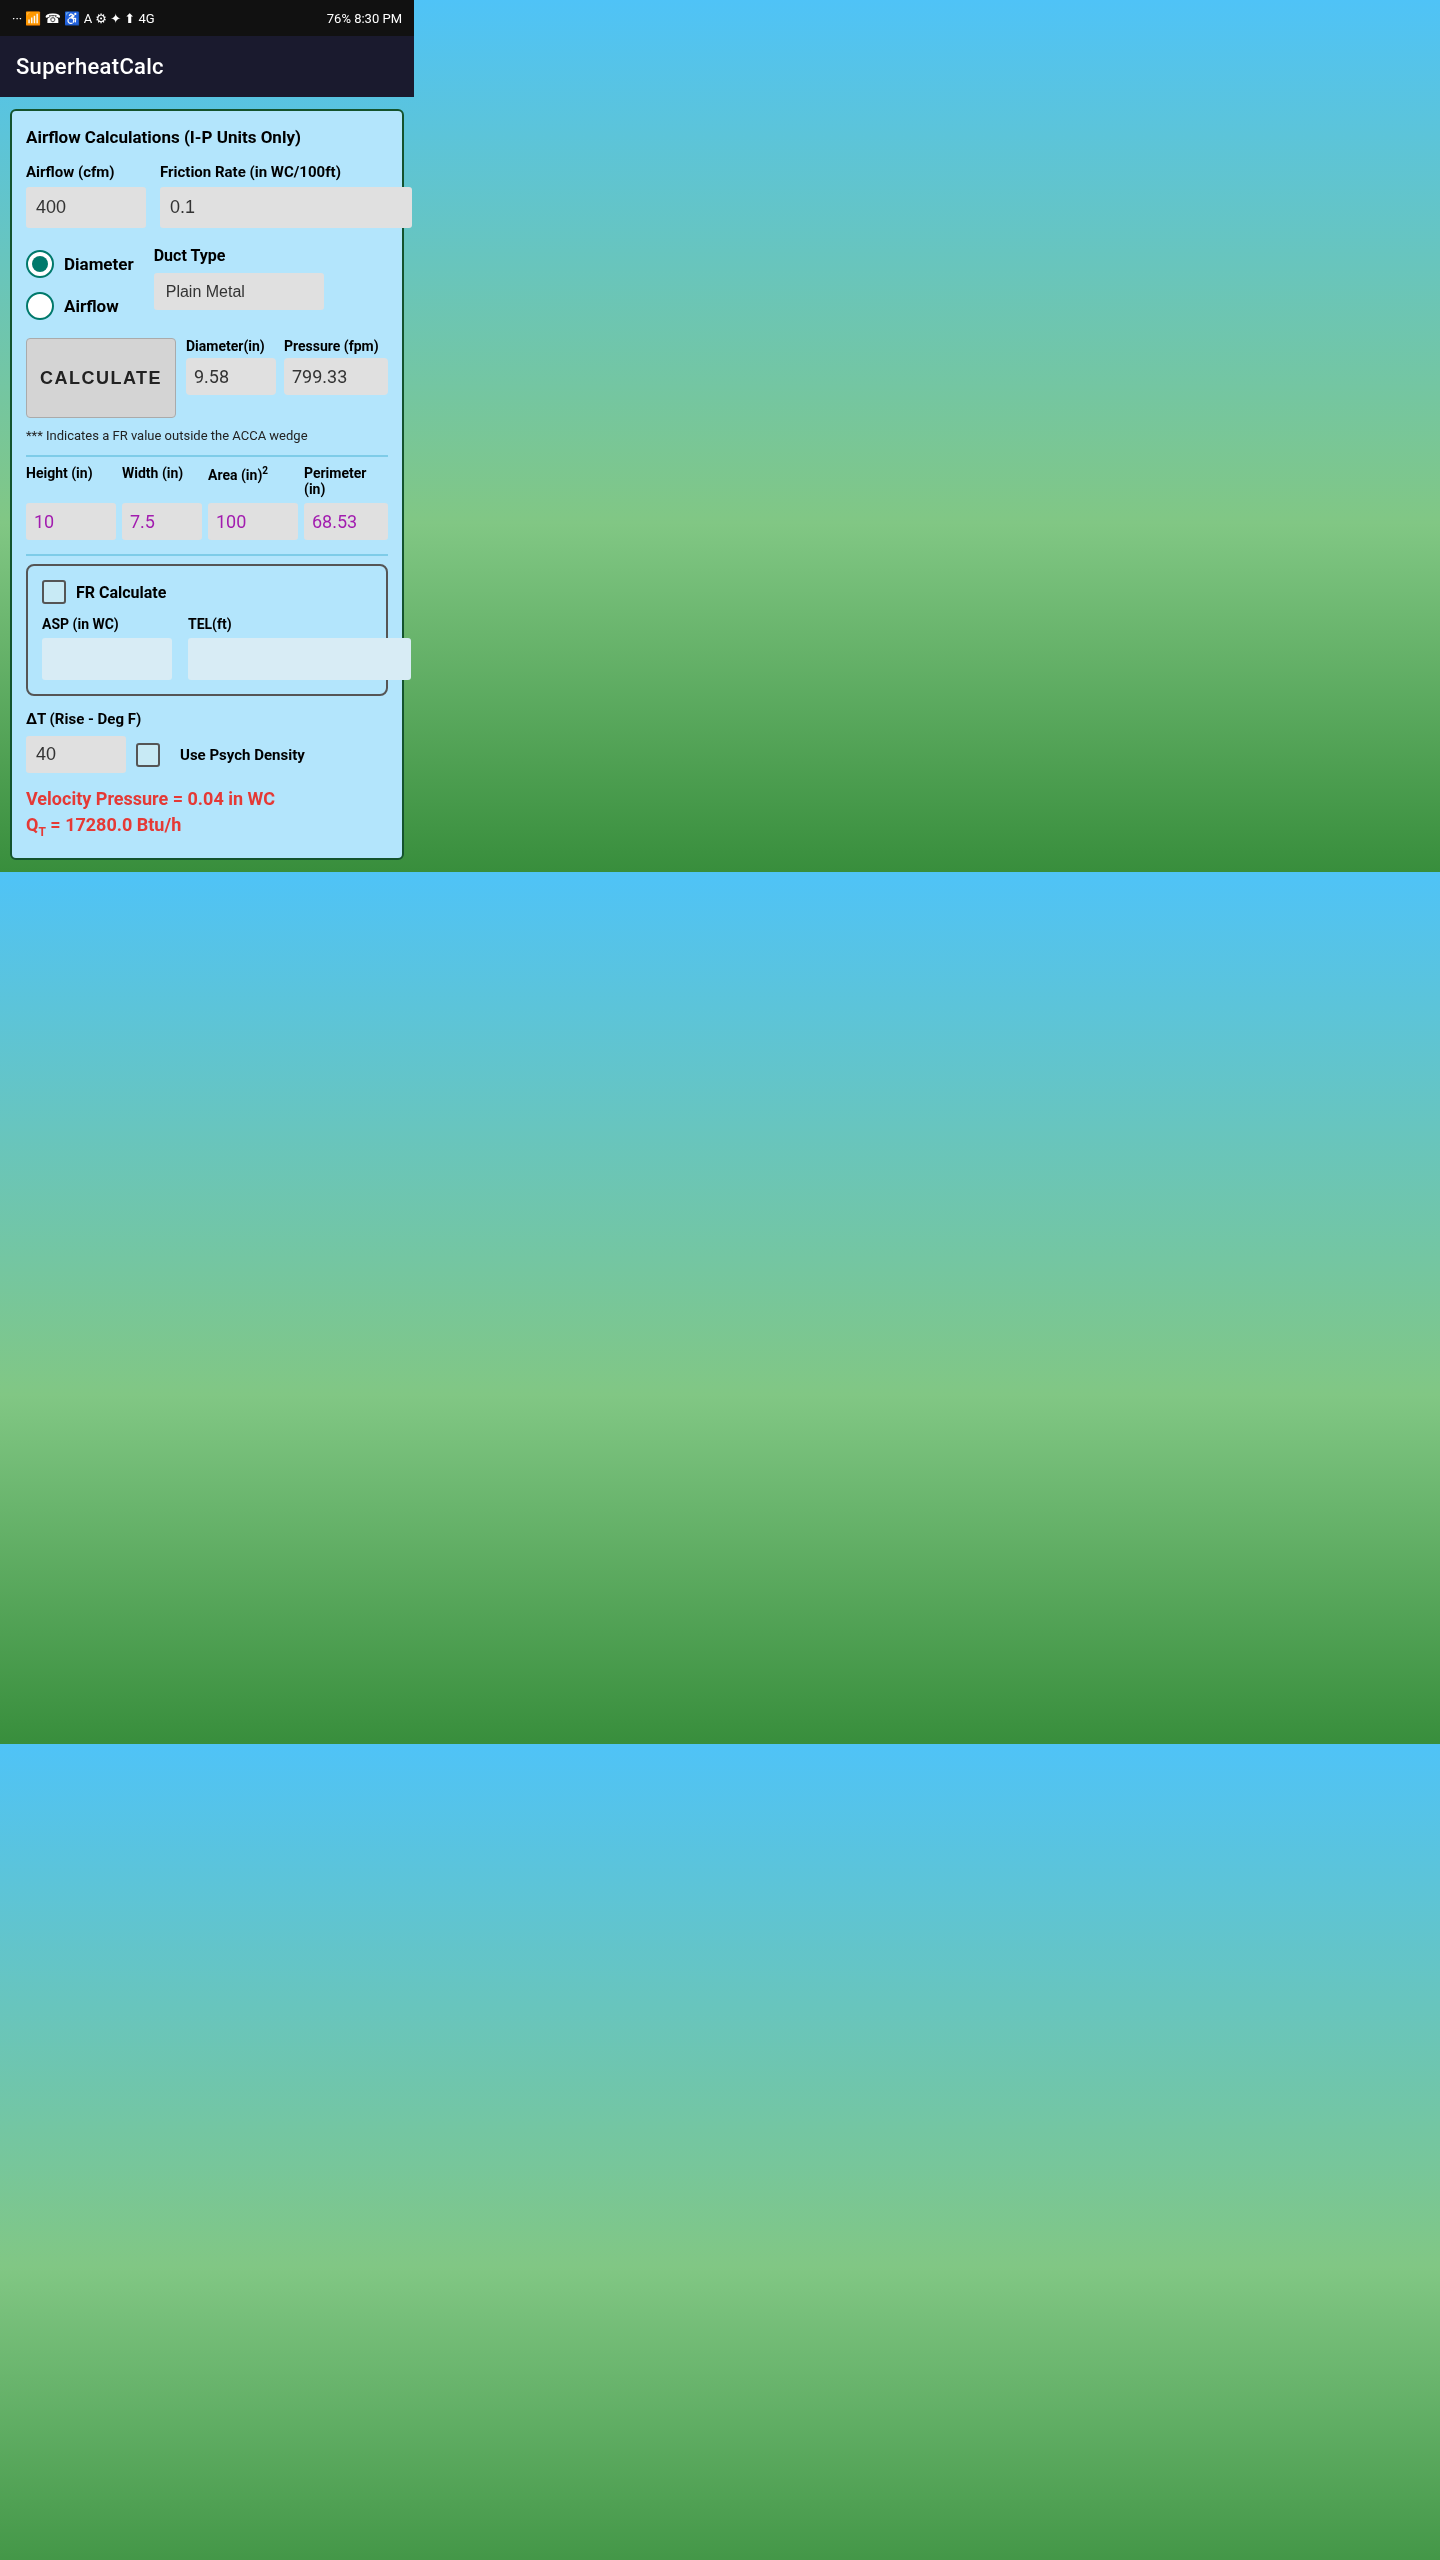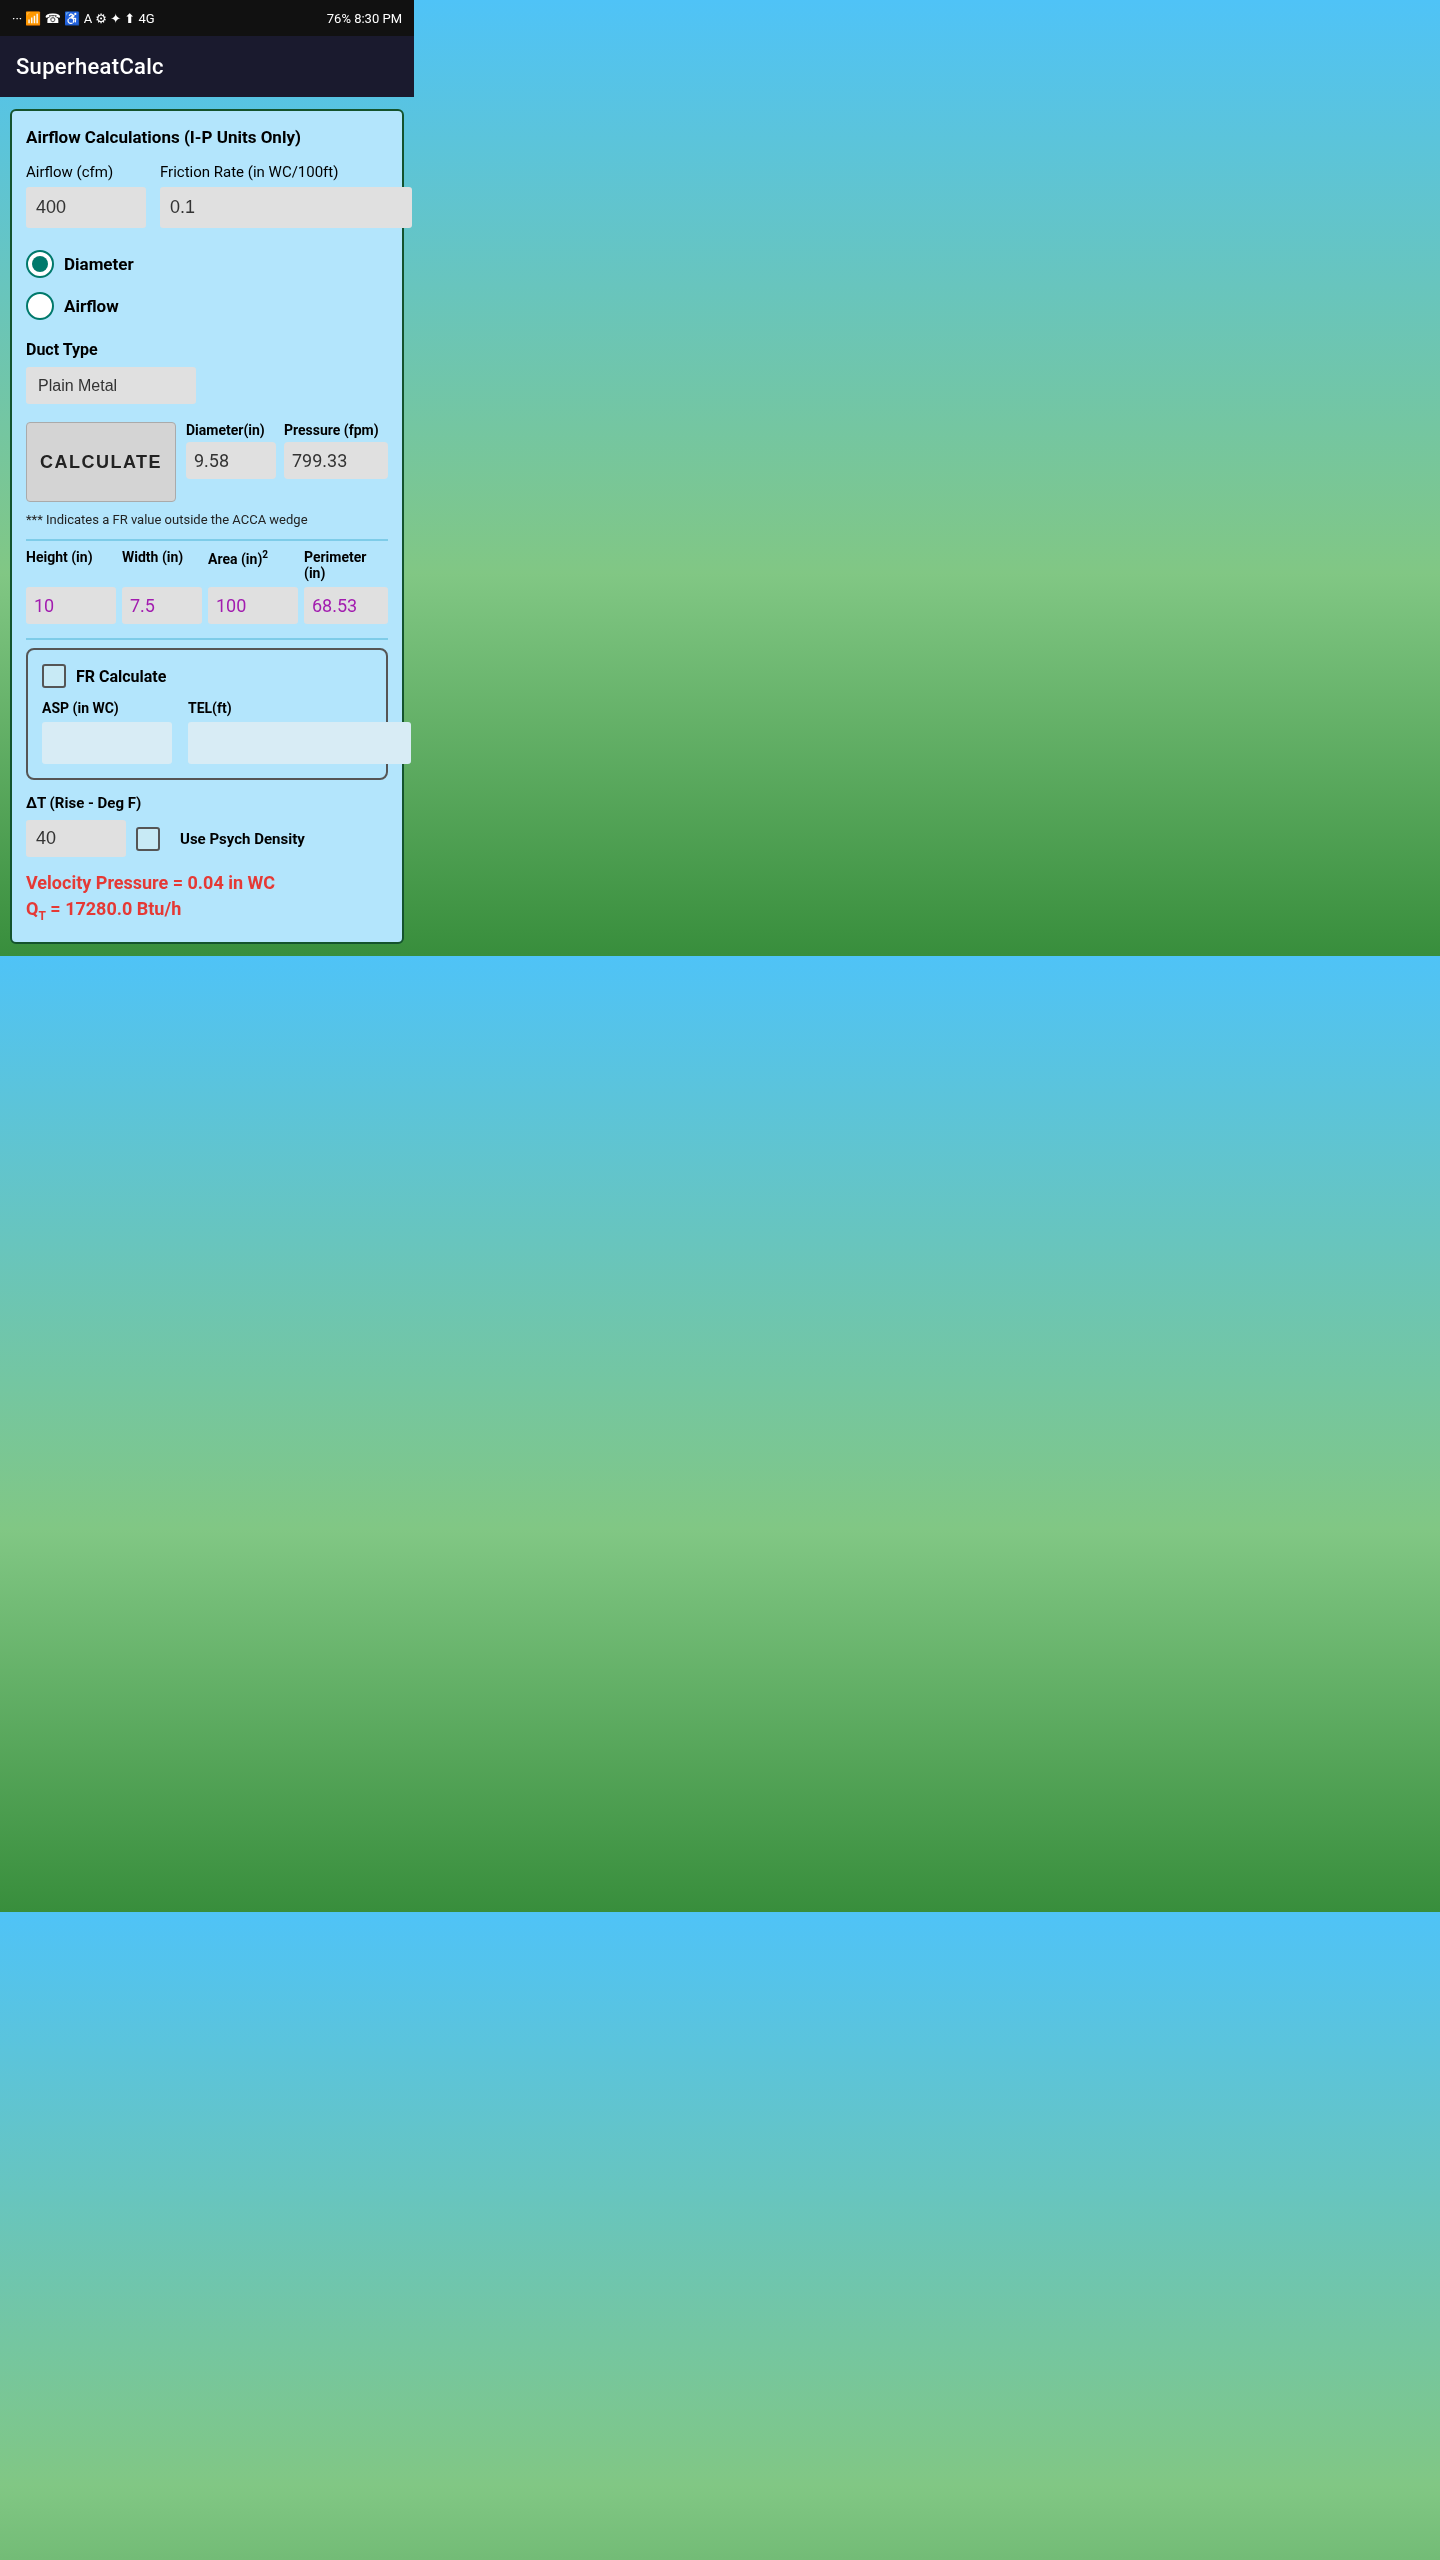--- a/index.html
+++ b/index.html
@@ -61,21 +61,21 @@
     }
 
     .row-labels {
       display: flex;
       gap: 14px;
       margin-bottom: 6px;
     }
 
     .label {
       font-size: 15px;
-      font-weight: 400;
+      font-weight: 700;
       color: #000;
     }
 
     .label-airflow { width: 120px; }
     .label-friction { flex: 1; }
 
     .input-row {
       display: flex;
       gap: 14px;
       margin-bottom: 18px;
@@ -92,21 +92,20 @@
     }
 
     .input-airflow { width: 120px; }
     .input-friction { flex: 1; }
 
     .radio-duct-row {
       display: flex;
       gap: 20px;
       margin-bottom: 18px;
       align-items: flex-start;
-      flex-direction: column;
     }
 
     .radio-group {
       display: flex;
       flex-direction: column;
       gap: 14px;
       padding-top: 4px;
     }
 
     .radio-item {

